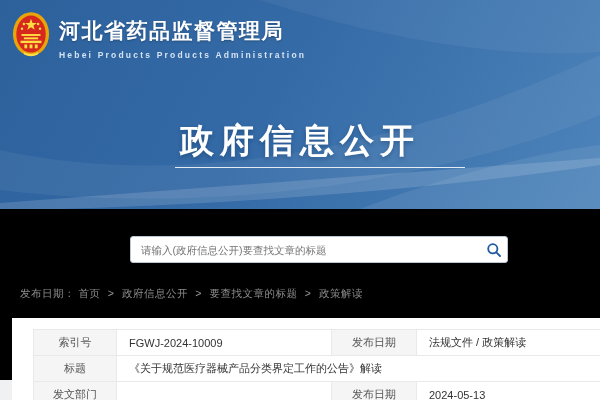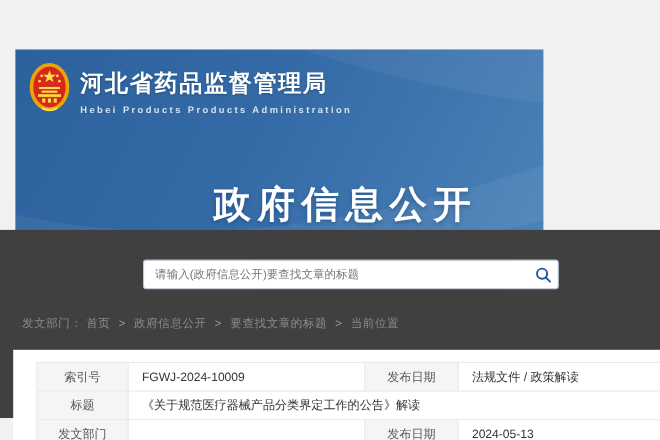--- a/index.html
+++ b/index.html
@@ -3,24 +3,23 @@
 <meta charset="utf-8">
 <style>
   * { margin:0; padding:0; box-sizing:border-box; }
   html,body { width:600px; height:400px; overflow:hidden; }
   body {
     font-family:"Liberation Sans","DejaVu Sans",sans-serif;
     position:relative; background:#eff1f2;
   }
   
   .banner {
-    position:absolute; left:14px; top:0; width:480px; height:209px;
+    position:absolute; left:0; top:0; width:600px; height:209px;
     background:linear-gradient(118deg,#2c619c 0%,#346aa6 45%,#4d84ba 100%);
     overflow:hidden;
-    margin-top:45px;
   }
   .banner-swoosh { position:absolute; left:0; top:0; width:600px; height:209px; }
   .site-header { position:absolute; left:12px; top:8px; display:flex; align-items:flex-start; }
   .emblem { width:38px; height:48px; margin-right:9px; margin-top:3px; }
   .site-titles { display:flex; flex-direction:column; }
   .site-name {
     color:#ffffff; font-size:21px; font-weight:bold; letter-spacing:1.5px;
     margin-top:9px; text-shadow:0 1px 2px rgba(0,0,0,.25); white-space:nowrap;
   }
   .site-name-en {
@@ -32,21 +31,21 @@
     color:#ffffff; font-size:34px; font-weight:bold; letter-spacing:6px;
     text-shadow:0 2px 4px rgba(10,40,80,.35);
   }
   .banner-rule {
     position:absolute; left:175px; top:167px; width:290px; height:1px;
     background:rgba(255,255,255,.85);
   }
   
   .content {
     position:absolute; left:0; top:209px; width:600px; height:171px;
-    background:#404040;
+    background:#000000;
   }
   .search-box {
     position:absolute; left:130px; top:27px; width:378px; height:27px;
     background:#ffffff; border:1px solid #b9c7d7; border-radius:3px;
     display:flex; align-items:center;
   }
   .search-box input {
     flex:1; border:none; outline:none; background:transparent;
     font-size:10.5px; color:#333; padding:0 8px 0 10px;
     font-family:"Liberation Sans","DejaVu Sans",sans-serif;
@@ -122,28 +121,28 @@
     <input type="text" placeholder="请输入(政府信息公开)要查找文章的标题" style="">
     <button class="search-btn">
       <svg width="16" height="16" viewBox="0 0 16 16">
         <circle cx="6.8" cy="6.8" r="4.6" fill="none" stroke="#1d5a9e" stroke-width="1.8"></circle>
         <line x1="10.3" y1="10.3" x2="14" y2="14" stroke="#1d5a9e" stroke-width="1.8" stroke-linecap="round"></line>
       </svg>
     </button>
   </div>
 
   <div class="breadcrumb">
-    <span>发文部门：</span>
+    <span>发布日期：</span>
     <span class="crumb">首页</span>
     <span class="sep">&gt;</span>
     <span class="crumb">政府信息公开</span>
     <span class="sep">&gt;</span>
     <span class="crumb">要查找文章的标题</span>
     <span class="sep">&gt;</span>
-    <span class="crumb">当前位置</span>
+    <span class="crumb">政策解读</span>
   </div>
 
   <div class="card">
     <table class="info-table">
       <colgroup>
         <col style="width:83px">
           <col style="width:215px">
           <col style="width:85px">
           <col style="width:257px">
       </colgroup>

